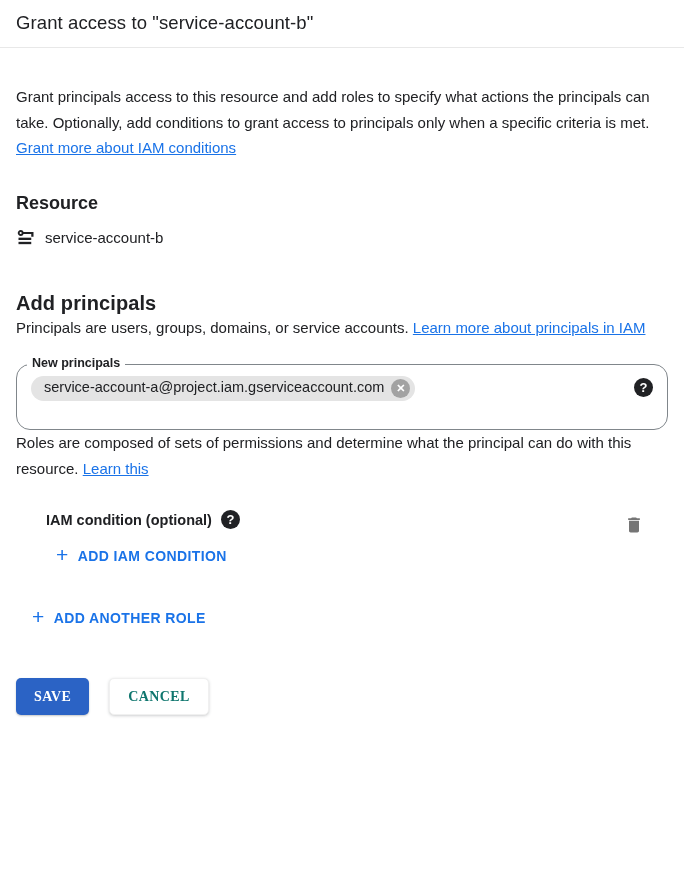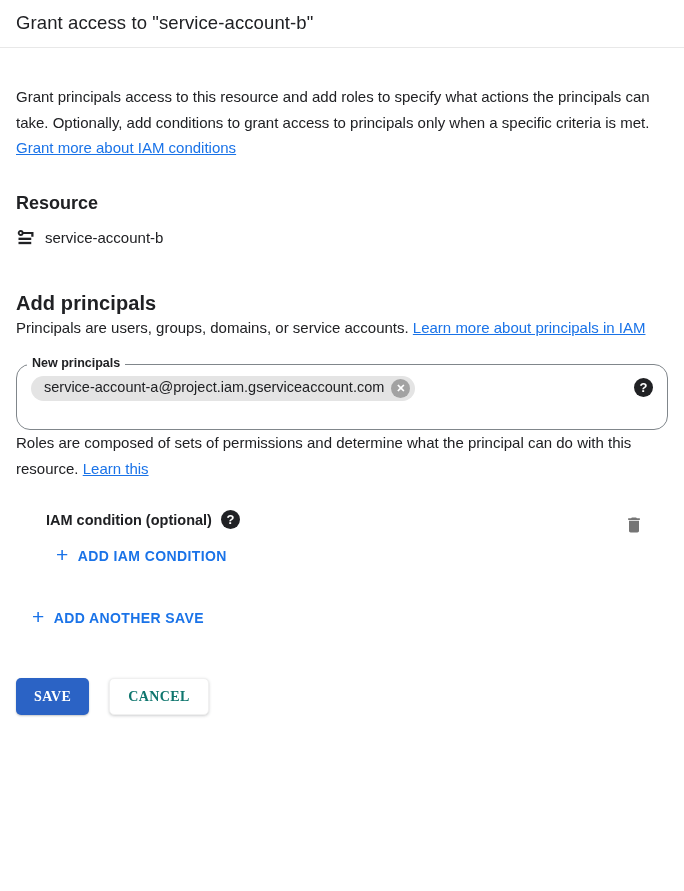--- a/index.html
+++ b/index.html
@@ -292,21 +292,21 @@
           <svg width="20" height="20" viewBox="0 0 24 24" fill="#757575">
             <path d="M6 19c0 1.1.9 2 2 2h8c1.1 0 2-.9 2-2V7H6v12zM19 4h-3.5l-1-1h-5l-1 1H5v2h14V4z"></path>
           </svg>
         </span>
       </button>
     </div>
   </div>
 
   <button class="text-button add-another-role">
     <span class="plus-glyph">+</span>
-    <span>ADD ANOTHER SAVE</span>
+    <span>ADD ANOTHER ROLE</span>
   </button>
 
 </div>
 
 <div class="footer">
   <button class="btn btn-primary">SAVE</button>
   <button class="btn btn-secondary">CANCEL</button>
 </div>
 
 </body></html>

